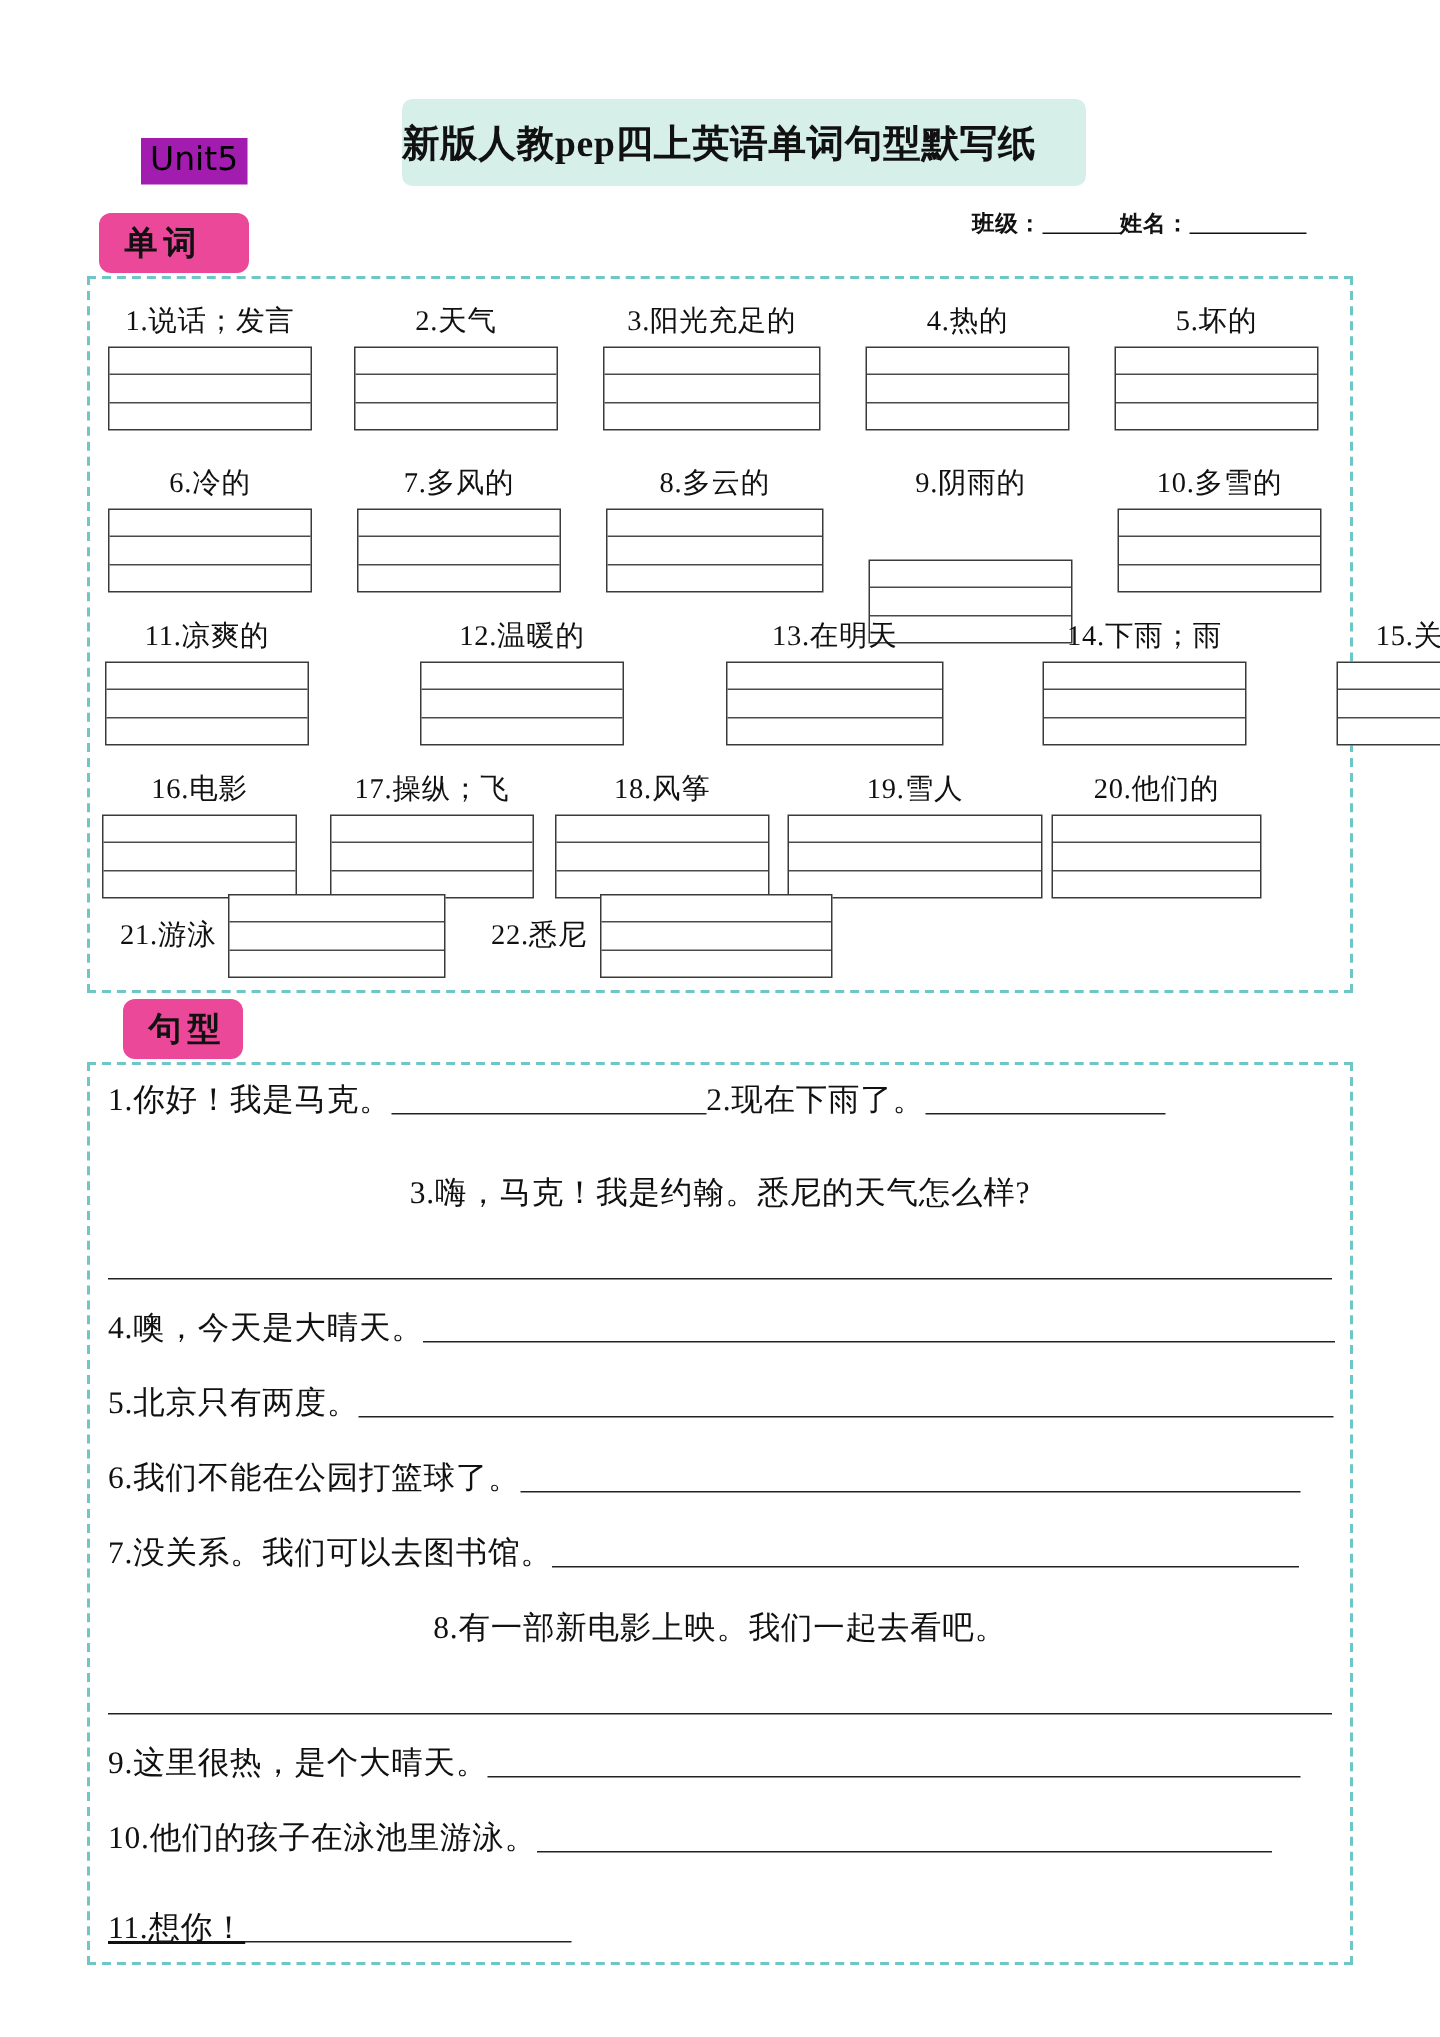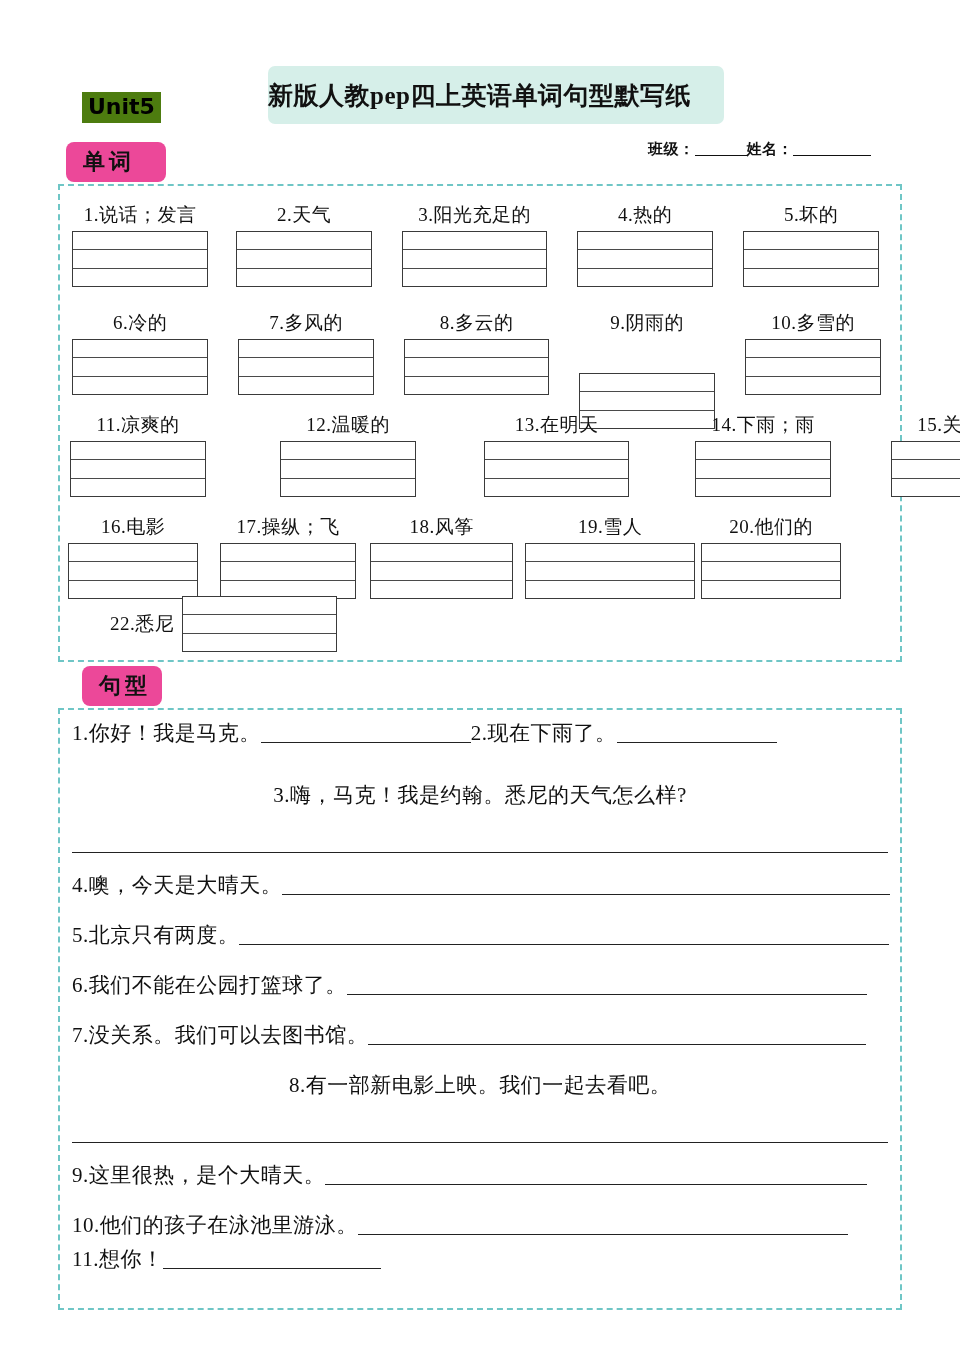--- a/index.html
+++ b/index.html
@@ -25,31 +25,30 @@
     padding: 0;
   }
 
   
   .header {
     position: relative;
     height: 130px;
   }
   .unit-badge {
     position: absolute;
-    left: 82px;
+    left: 94px;
     top: 92px;
-    background: #4d7c0f;
+    background: #a21caf;
     color: #000;
     font-family: "DejaVu Sans", "Liberation Sans", sans-serif;
     font-size: 22px;
     line-height: 1.0;
     padding: 4px 6px 5px 6px;
     letter-spacing: 0px;
     white-space: nowrap;
-    font-weight: bold;
   }
   .title-badge {
     position: absolute;
     left: 268px;
     top: 66px;
     width: 456px;
     height: 58px;
     background: #d6efe9;
     border-radius: 7px;
     display: flex;
@@ -410,20 +409,28 @@
         <div class="word-cell" style="margin-left: 6px;">
           <div class="word-label">20.他们的</div>
           <div class="write-box" style="width: 140px;">
             <div class="line"></div>
             <div class="line"></div>
             <div class="line"></div>
           </div>
         </div>
       </div>
       <div class="word-row-inline" style="top: 412px; padding-left: 22px;">
+        <div class="inline-item">
+          <div class="word-label">21.游泳</div>
+          <div class="write-box" style="width: 145px;">
+            <div class="line"></div>
+            <div class="line"></div>
+            <div class="line"></div>
+          </div>
+        </div>
         <div class="inline-item" style="margin-left: 30px;">
           <div class="word-label">22.悉尼</div>
           <div class="write-box" style="width: 155px;">
             <div class="line"></div>
             <div class="line"></div>
             <div class="line"></div>
           </div>
         </div>
       </div>
     </div>
@@ -432,17 +439,17 @@
   <div class="sentences" id="sentences">
       <div class="s-line" style="position: absolute; left: 14px; top: 10px;"><span class="s-text">1.你好！我是马克。</span><span class="s-blank" style="width: 210px;"></span><span class="s-text">2.现在下雨了。</span><span class="s-blank" style="width: 160px;"></span></div>
       <div class="s-line" style="position: absolute; left: 14px; top: 72px;"><div class="s-text">3.嗨，马克！我是约翰。悉尼的天气怎么样?</div><div class="s-blank-full" style="margin-top: 42px;"></div></div>
       <div class="s-line" style="position: absolute; left: 14px; top: 162px;"><span class="s-text">4.噢，今天是大晴天。</span><span class="s-blank" style="width: 608px;"></span></div>
       <div class="s-line" style="position: absolute; left: 14px; top: 212px;"><span class="s-text">5.北京只有两度。</span><span class="s-blank" style="width: 650px;"></span></div>
       <div class="s-line" style="position: absolute; left: 14px; top: 262px;"><span class="s-text">6.我们不能在公园打篮球了。</span><span class="s-blank" style="width: 520px;"></span></div>
       <div class="s-line" style="position: absolute; left: 14px; top: 312px;"><span class="s-text">7.没关系。我们可以去图书馆。</span><span class="s-blank" style="width: 498px;"></span></div>
       <div class="s-line" style="position: absolute; left: 14px; top: 362px;"><div class="s-text">8.有一部新电影上映。我们一起去看吧。</div><div class="s-blank-full" style="margin-top: 42px;"></div></div>
       <div class="s-line" style="position: absolute; left: 14px; top: 452px;"><span class="s-text">9.这里很热，是个大晴天。</span><span class="s-blank" style="width: 542px;"></span></div>
       <div class="s-line" style="position: absolute; left: 14px; top: 502px;"><span class="s-text">10.他们的孩子在泳池里游泳。</span><span class="s-blank" style="width: 490px;"></span></div>
-      <div class="s-line" style="position: absolute; left: 14px; top: 536px;"><span class="s-text">11.想你！</span><span class="s-blank" style="width: 218px;"></span></div>
+      <div class="s-line" style="position: absolute; left: 14px; top: 562px; text-decoration: underline;"><span class="s-text">11.想你！</span><span class="s-blank" style="width: 218px;"></span></div>
     </div>
 
   <div class="footer-space"></div>
 </div>
 
 </body></html>

